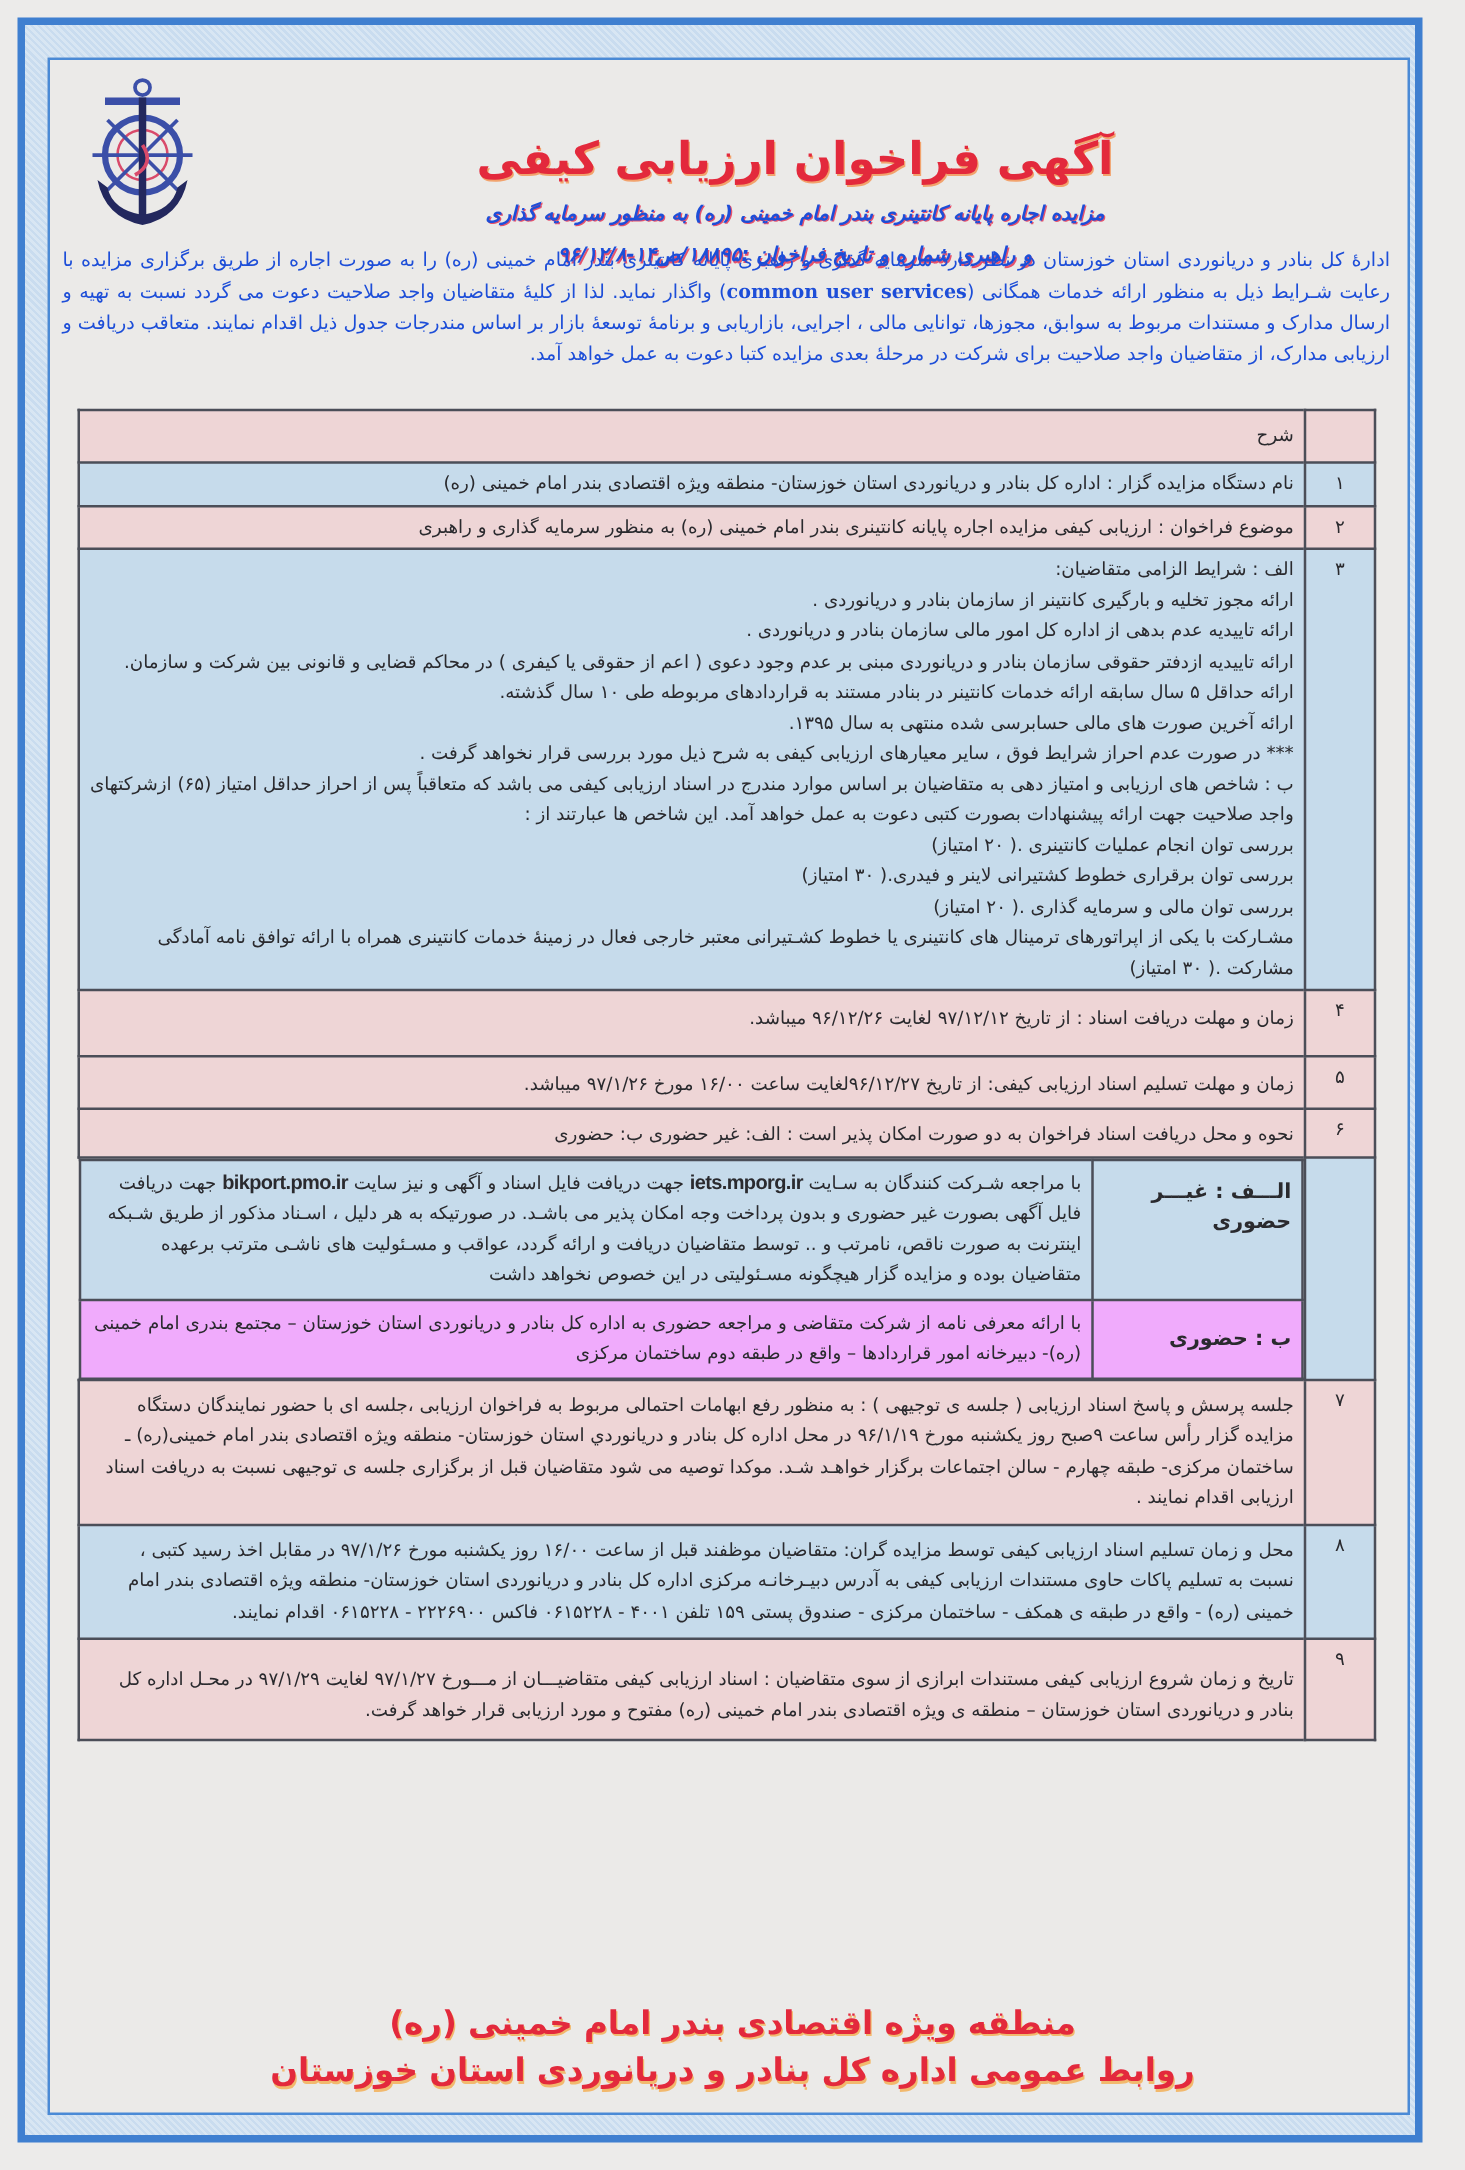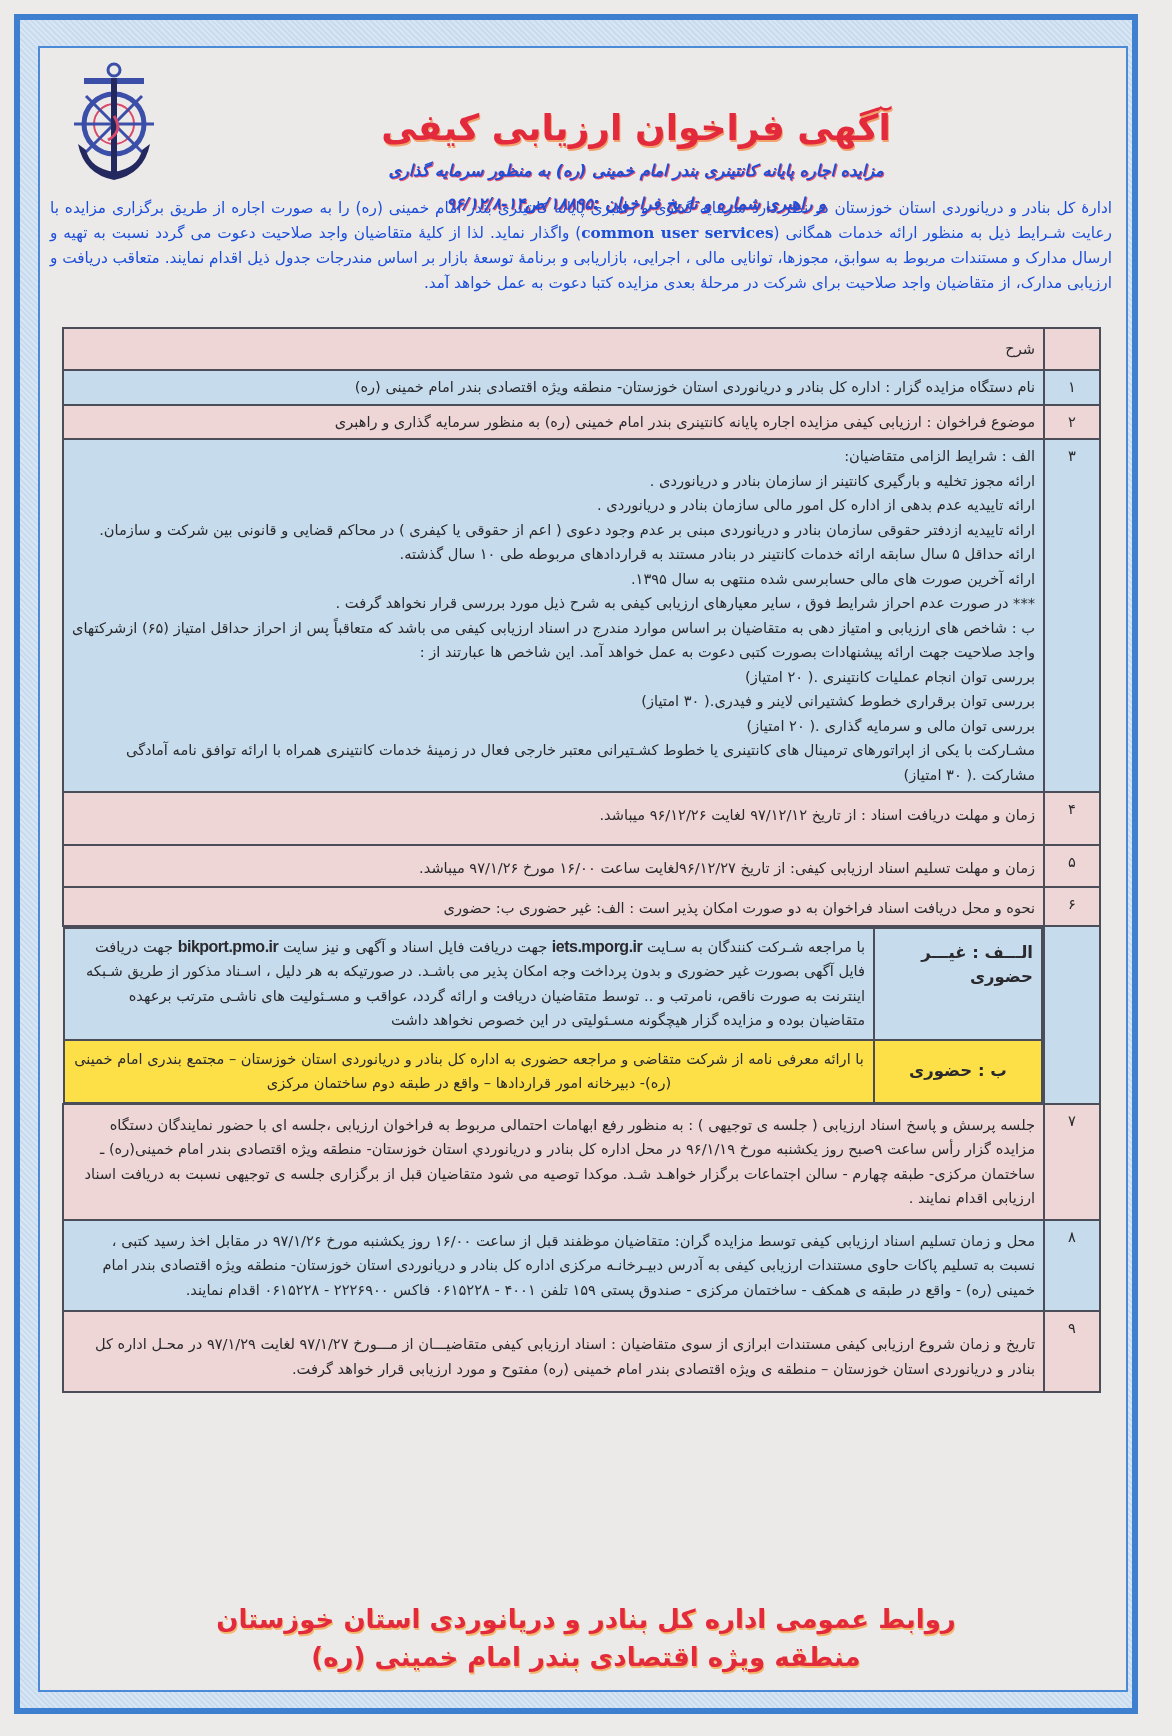--- a/index.html
+++ b/index.html
@@ -47,21 +47,21 @@
     position:absolute; left:62px; top:327px; width:1039px;
     border-collapse:collapse; direction:rtl;
     font-size:14.6px; line-height:24.5px;
   }
   table.main td {
     border:2px solid #4b4e58; vertical-align:top; padding:4px 8px;
   }
   td.num { width:38px; text-align:center; padding-top:6px; }
   .pink { background:#eed5d6; }
   .blue { background:#c6dbeb; }
-  .white { background:#fde047;text-align:center; }
+  .white { background:#f0abfc; }
   .hdr td { height:32px; }
   .hdr .label { text-align:right; vertical-align:middle; }
   .inner { width:100%; border-collapse:collapse; }
   .sub-label { width:150px; font-weight:bold; font-size:16.5px; }
   .latin-url { font-family:Liberation Sans, sans-serif; font-size:16px; font-weight:bold; letter-spacing:-0.5px; }
   .footer {
     position:absolute; left:200px; right:200px; top:1600px;
     text-align:center; direction:rtl; font-weight:bold;
     font-size:26px; line-height:38px; color:#e3293c;
     text-shadow:1px 2px 0 #f2b96d;
@@ -173,15 +173,15 @@
     <td style="padding-top:8px;padding-bottom:8px">محل و زمان تسلیم اسناد ارزیابی کیفی توسط مزایده گران: متقاضیان موظفند قبل از ساعت ۱۶/۰۰ روز یکشنبه مورخ ۹۷/۱/۲۶ در مقابل اخذ رسید کتبی ، نسبت به تسلیم پاکات حاوی مستندات ارزیابی کیفی به آدرس دبیـرخانـه مرکزی اداره کل بنادر و دریانوردی استان خوزستان- منطقه ویژه اقتصادی بندر امام خمینی (ره) - واقع در طبقه ی همکف - ساختمان مرکزی - صندوق پستی ۱۵۹ تلفن ۴۰۰۱ - ۰۶۱۵۲۲۸ فاکس ۲۲۲۶۹۰۰ - ۰۶۱۵۲۲۸ اقدام نمایند.</td>
   </tr>
   <tr class="pink">
     <td class="num">۹</td>
     <td style="padding-top:20px;padding-bottom:10px">تاریخ و زمان شروع ارزیابی کیفی مستندات ابرازی از سوی متقاضیان : اسناد ارزیابی کیفی متقاضیـــان از مـــورخ ۹۷/۱/۲۷ لغایت ۹۷/۱/۲۹ در محـل اداره کل بنادر و دریانوردی استان خوزستان – منطقه ی ویژه اقتصادی بندر امام خمینی (ره) مفتوح و مورد ارزیابی قرار خواهد گرفت.</td>
   </tr>
 </tbody>
   </table>
 
 <div class="footer">
+  <div>منطقه ویژه اقتصادی بندر امام خمینی (ره)</div>
   <div>روابط عمومی اداره کل بنادر و دریانوردی استان خوزستان</div>
-  <div>منطقه ویژه اقتصادی بندر امام خمینی (ره)</div>
 </div>
 
 </body></html>

